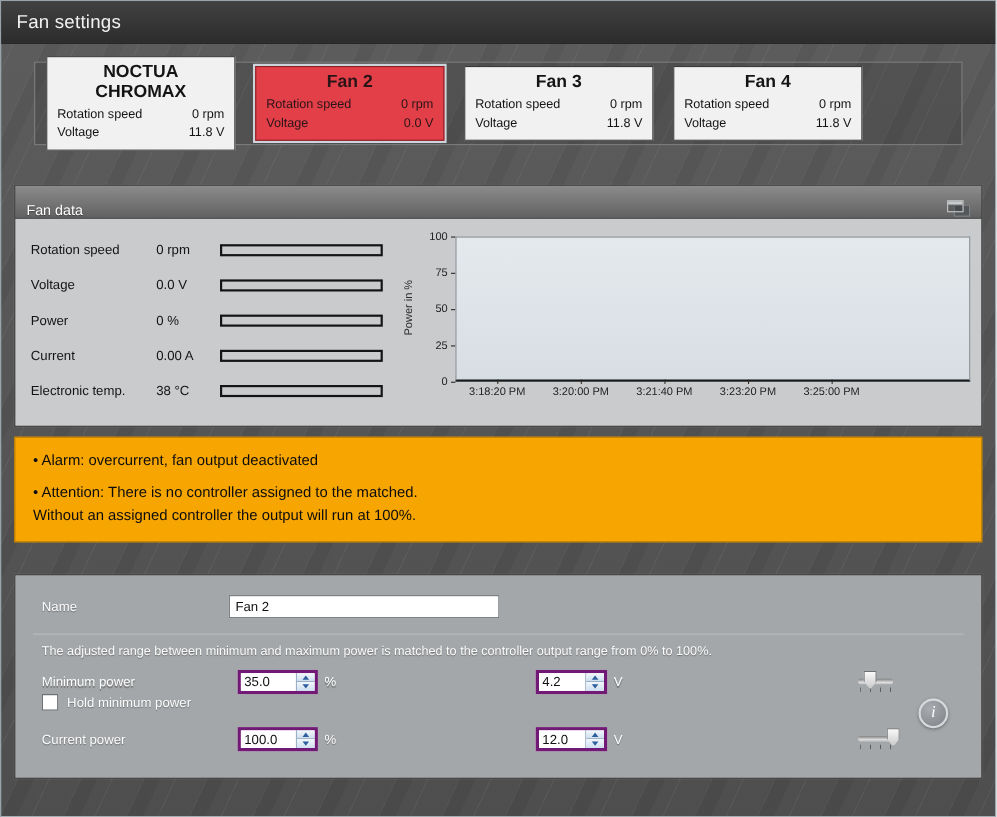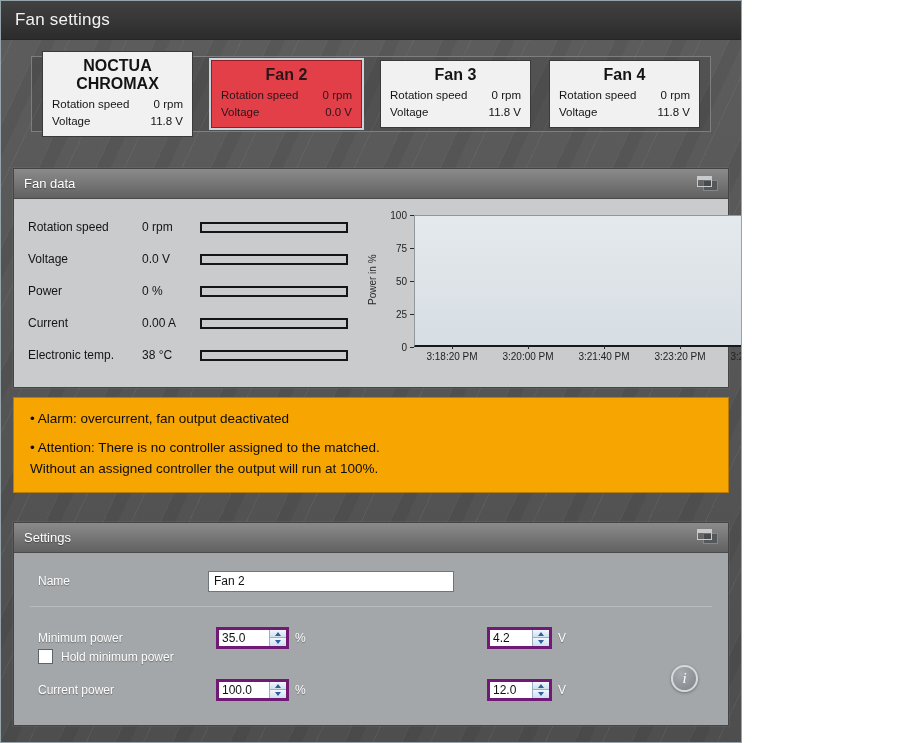--- a/index.html
+++ b/index.html
@@ -1,17 +1,17 @@
 <!DOCTYPE html>
 <html><head>
 <meta charset="utf-8">
 <style>
   html,body{margin:0;padding:0;}
   .window{
-    width:742px;height:743px;box-sizing:border-box;position:relative;overflow:hidden;
+    width:906px;height:743px;box-sizing:border-box;position:relative;overflow:hidden;
     border:1px solid #97a4ab;
     font-family:"Liberation Sans", sans-serif;
     background:
       repeating-linear-gradient(115deg, rgba(255,255,255,0.05) 0 1px, transparent 1px 26px),
       repeating-linear-gradient(115deg, rgba(0,0,0,0.06) 0 14px, transparent 14px 52px),
       linear-gradient(#5d5d5d,#4e4e4e);
   }
   
   .titlebar{
     height:38px;display:flex;align-items:center;padding-left:14px;
@@ -31,21 +31,21 @@
   }
   .fan-card-title{text-align:center;font-weight:bold;font-size:16px;margin-bottom:3px;}
   .fan-card-row{display:flex;justify-content:space-between;font-size:11.5px;line-height:1.4;}
   .fan-card.selected{
     background:#e23f49;border-color:#8e1f27;color:#2b1418;
     box-shadow:0 0 0 2px #ccd5db;
   }
   
   .panel{margin:0 12px;border:1px solid #454545;box-shadow:0 0 0 1px rgba(255,255,255,0.05);}
   .panel-header{
-    height:30px;display:flex;align-items:center;justify-content:space-between;
+    height:30px;display:flex;align-items:flex-end;justify-content:space-between;
     padding:0 10px;box-sizing:border-box;
     background:linear-gradient(#8b8b8b,#616161);
     border-bottom:1px solid #4a4a4a;
     color:#fff;font-size:13px;text-shadow:0 1px 1px rgba(0,0,0,.4);
   }
   .popout{position:relative;width:21px;height:16px;display:inline-block;cursor:pointer;}
   .pop-back{position:absolute;left:6px;top:4px;width:13px;height:9px;border:1px solid #83878a;background:#55585a;}
   .pop-front{position:absolute;left:0;top:0;width:13px;height:9px;border:1px solid #c8cbcd;background:rgba(0,0,0,.15);}
   .pop-front::before{content:"";display:block;height:3px;background:#c8cbcd;}
   
@@ -294,35 +294,29 @@
     </div>
   </div>
 
   <div class="alert">
     <div class="alert-line1">• Alarm: overcurrent, fan output deactivated</div>
     <div>• Attention: There is no controller assigned to the matched.</div>
     <div>Without an assigned controller the output will run at 100%.</div>
   </div>
 
   <div class="panel settings-panel">
-    <div class="panel-header">
-      <span>Settings</span>
-      <span class="popout">
-          <span class="pop-back"></span>
-          <span class="pop-front"></span>
-        </span>
-    </div>
     <div class="settings-body">
 
       <div class="name-row">
         <span class="label">Name</span>
         <input class="name-input" type="text" value="Fan 2" style="">
       </div>
 
       <div class="settings-group">
+        <div class="range-note label">The adjusted range between minimum and maximum power is matched to the controller output range from 0% to 100%.</div>
 
         <div class="power-row">
           <span class="label">Minimum power</span>
           <span class="spin">
             <input class="spin-val" value="35.0" style="">
             <span class="spin-btns">
               <span class="spin-up">
                   <i class="tri-up"></i>
                 </span>
               <span class="spin-down">

